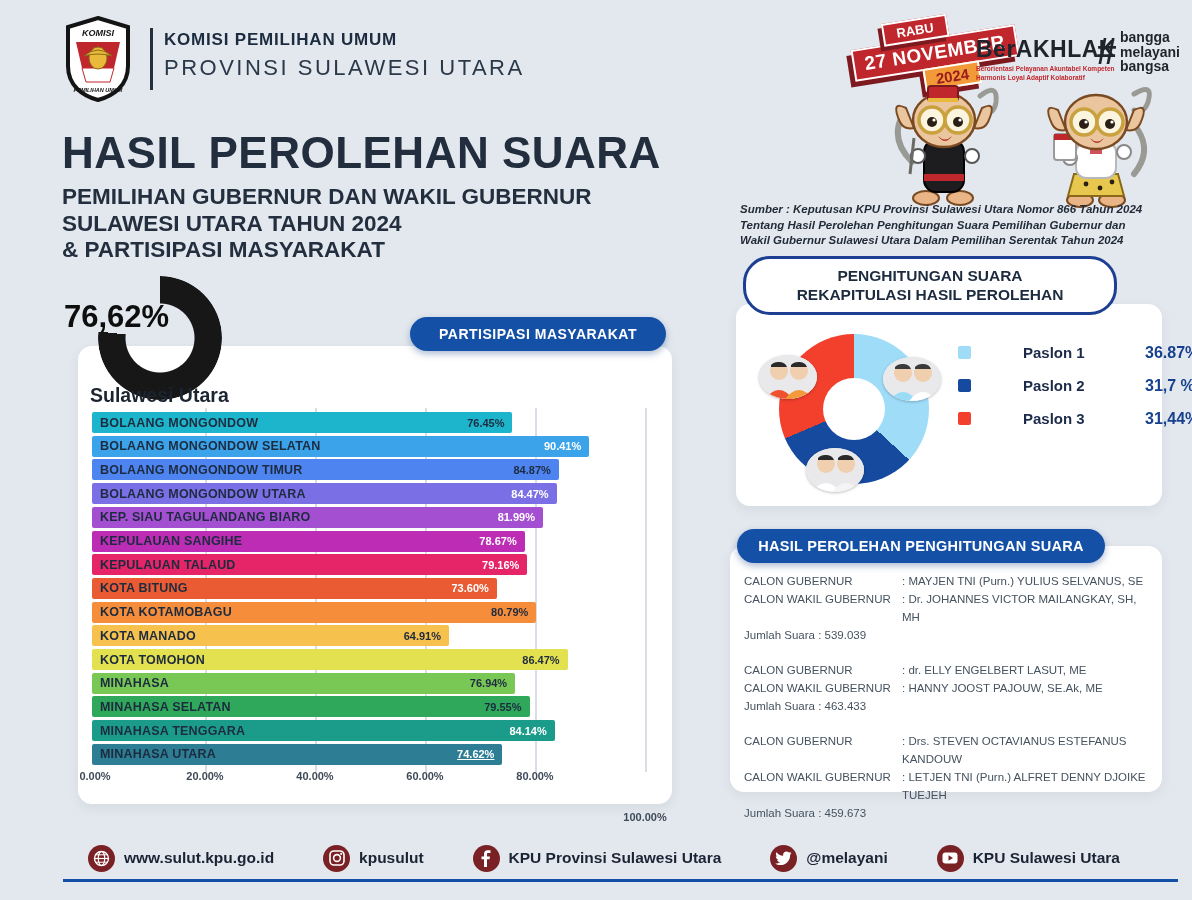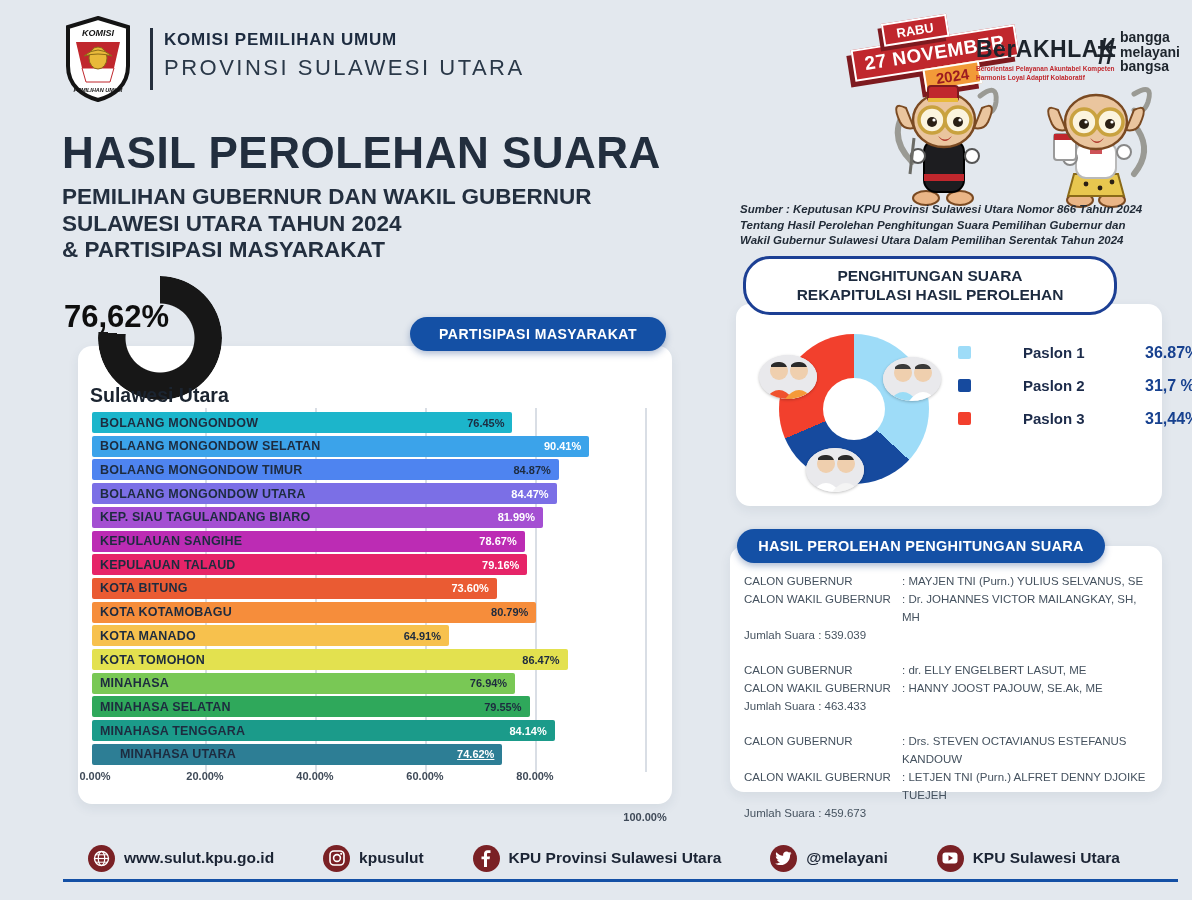--- a/index.html
+++ b/index.html
@@ -242,21 +242,21 @@
         <span class="bar-val" style="color: rgb(29, 43, 63);">76.94%</span>
       </div>
       <div class="bar-row" style="top: 284.4px; left: 0px; height: 21px; width: 437.525px; background: rgb(47, 168, 91);">
         <span class="bar-name">MINAHASA SELATAN</span>
         <span class="bar-val" style="color: rgb(29, 43, 63);">79.55%</span>
       </div>
       <div class="bar-row" style="top: 308.1px; left: 0px; height: 21px; width: 462.77px; background: rgb(27, 155, 138);">
         <span class="bar-name">MINAHASA TENGGARA</span>
         <span class="bar-val" style="color: rgb(255, 255, 255);">84.14%</span>
       </div>
-      <div class="bar-row" style="top: 331.8px; left: 0px; height: 21px; width: 410.41px; background: rgb(45, 126, 149); padding-left: 20px;">
+      <div class="bar-row" style="top: 331.8px; left: 0px; height: 21px; width: 410.41px; background: rgb(45, 126, 149);">
         <span class="bar-name">MINAHASA UTARA</span>
         <span class="bar-val" style="color: rgb(255, 255, 255); text-decoration: underline;">74.62%</span>
       </div>
     </div>
   <div id="xaxis" class="abs" style="left:17px; top:424px; width:560px; height:20px;">
       <div class="tick" style="left: -35px;">0.00%</div>
       <div class="tick" style="left: 75px;">20.00%</div>
       <div class="tick" style="left: 185px;">40.00%</div>
       <div class="tick" style="left: 295px;">60.00%</div>
       <div class="tick" style="left: 405px;">80.00%</div>

